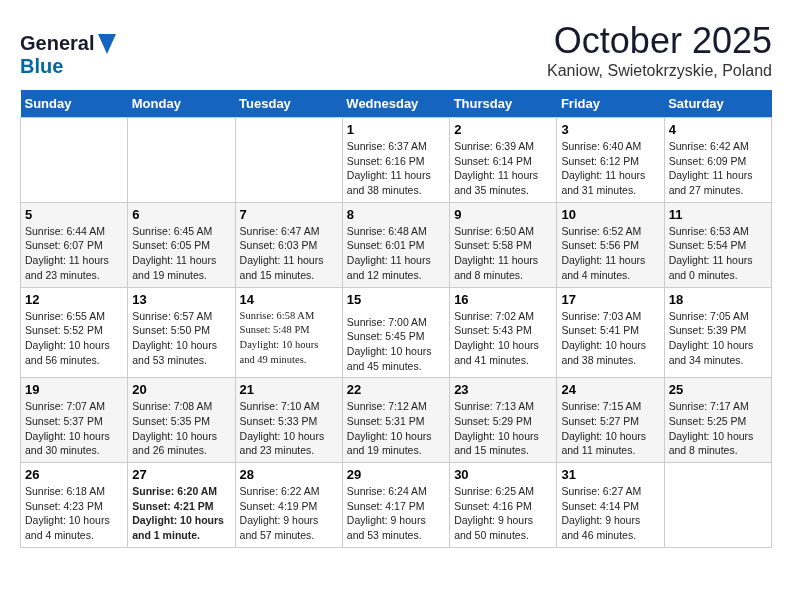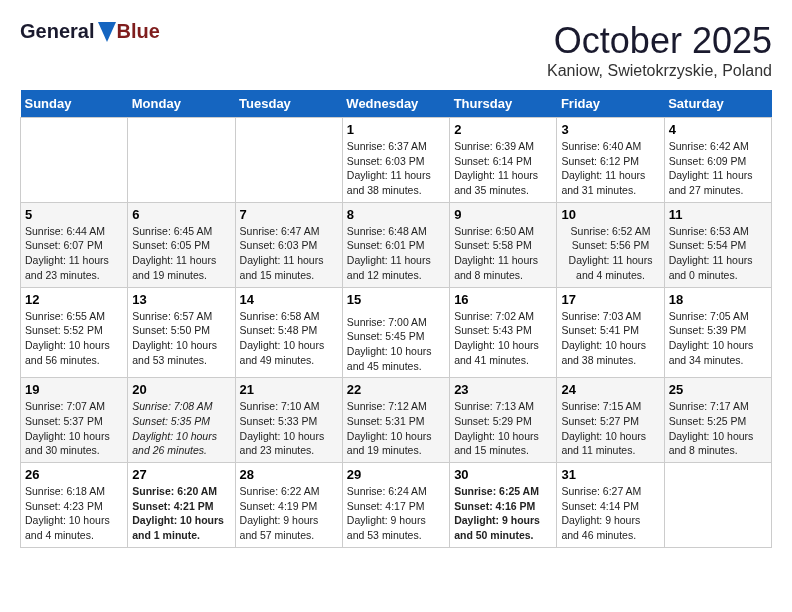--- a/index.html
+++ b/index.html
@@ -11,22 +11,23 @@
       padding: 20px;
     }
     .header {
       display: flex;
       justify-content: space-between;
       align-items: flex-start;
       margin-bottom: 10px;
     }
     .logo {
       display: flex;
-      flex-direction: row;
+      flex-direction: column;
       align-items: flex-start;
+      margin-top: 12px;
     }
     .logo-icon {
       display: flex;
       align-items: center;
       gap: 2px;
     }
     .title-area {
       text-align: right;
     }
     .month-title {
@@ -78,21 +79,21 @@
       background: #f9f9f9;
     }
     .logo-general {
       font-size: 20px;
       font-weight: bold;
       color: #1a1a2e;
     }
     .logo-blue {
       font-size: 20px;
       font-weight: bold;
-      color: #7f1d1d;
+      color: #0369a1;
     }
     .logo-svg {
       margin-left: 2px;
     }
   </style>
 </head>
 <body>
 
 <div class="header">
   <div class="logo">
@@ -123,21 +124,21 @@
       </tr>
   </thead>
   <tbody id="calendar-body">
   <tr>
         <td class="empty-cell"></td>
         <td class="empty-cell"></td>
         <td class="empty-cell"></td>
         <td>
           <div class="day-number">1</div>
           <div class="day-info" style="white-space: pre-line;">Sunrise: 6:37 AM
-Sunset: 6:03 PM
+Sunset: 6:16 PM
 Daylight: 11 hours
 and 38 minutes.</div>
         </td>
         <td>
           <div class="day-number">2</div>
           <div class="day-info" style="white-space: pre-line;">Sunrise: 6:39 AM
 Sunset: 6:14 PM
 Daylight: 11 hours
 and 35 minutes.</div>
         </td>
@@ -187,21 +188,21 @@
         </td>
         <td>
           <div class="day-number">9</div>
           <div class="day-info" style="white-space: pre-line;">Sunrise: 6:50 AM
 Sunset: 5:58 PM
 Daylight: 11 hours
 and 8 minutes.</div>
         </td>
         <td>
           <div class="day-number">10</div>
-          <div class="day-info" style="white-space: pre-line; text-align: center;">Sunrise: 6:52 AM
+          <div class="day-info" style="white-space: pre-line;">Sunrise: 6:52 AM
 Sunset: 5:56 PM
 Daylight: 11 hours
 and 4 minutes.</div>
         </td>
         <td>
           <div class="day-number">11</div>
           <div class="day-info" style="white-space: pre-line;">Sunrise: 6:53 AM
 Sunset: 5:54 PM
 Daylight: 11 hours
 and 0 minutes.</div>
@@ -217,21 +218,21 @@
         </td>
         <td>
           <div class="day-number">13</div>
           <div class="day-info" style="white-space: pre-line;">Sunrise: 6:57 AM
 Sunset: 5:50 PM
 Daylight: 10 hours
 and 53 minutes.</div>
         </td>
         <td>
           <div class="day-number">14</div>
-          <div class="day-info" style="white-space: pre-line;">Sunrise: 6:58 AM
+          <div class="day-info" style="white-space: pre-line; font-family: Liberation Serif, serif;">Sunrise: 6:58 AM
 Sunset: 5:48 PM
 Daylight: 10 hours
 and 49 minutes.</div>
         </td>
         <td>
           <div class="day-number">15</div>
           <div class="day-info" style="white-space: pre-line; margin-top: 8px;">Sunrise: 7:00 AM
 Sunset: 5:45 PM
 Daylight: 10 hours
 and 45 minutes.</div>
@@ -261,21 +262,21 @@
       <tr>
         <td>
           <div class="day-number">19</div>
           <div class="day-info" style="white-space: pre-line;">Sunrise: 7:07 AM
 Sunset: 5:37 PM
 Daylight: 10 hours
 and 30 minutes.</div>
         </td>
         <td>
           <div class="day-number">20</div>
-          <div class="day-info" style="white-space: pre-line; font-style: italic;">Sunrise: 7:08 AM
+          <div class="day-info" style="white-space: pre-line;">Sunrise: 7:08 AM
 Sunset: 5:35 PM
 Daylight: 10 hours
 and 26 minutes.</div>
         </td>
         <td>
           <div class="day-number">21</div>
           <div class="day-info" style="white-space: pre-line;">Sunrise: 7:10 AM
 Sunset: 5:33 PM
 Daylight: 10 hours
 and 23 minutes.</div>
@@ -333,21 +334,21 @@
         </td>
         <td>
           <div class="day-number">29</div>
           <div class="day-info" style="white-space: pre-line;">Sunrise: 6:24 AM
 Sunset: 4:17 PM
 Daylight: 9 hours
 and 53 minutes.</div>
         </td>
         <td>
           <div class="day-number">30</div>
-          <div class="day-info" style="white-space: pre-line; font-weight: bold;">Sunrise: 6:25 AM
+          <div class="day-info" style="white-space: pre-line;">Sunrise: 6:25 AM
 Sunset: 4:16 PM
 Daylight: 9 hours
 and 50 minutes.</div>
         </td>
         <td>
           <div class="day-number">31</div>
           <div class="day-info" style="white-space: pre-line;">Sunrise: 6:27 AM
 Sunset: 4:14 PM
 Daylight: 9 hours
 and 46 minutes.</div>

